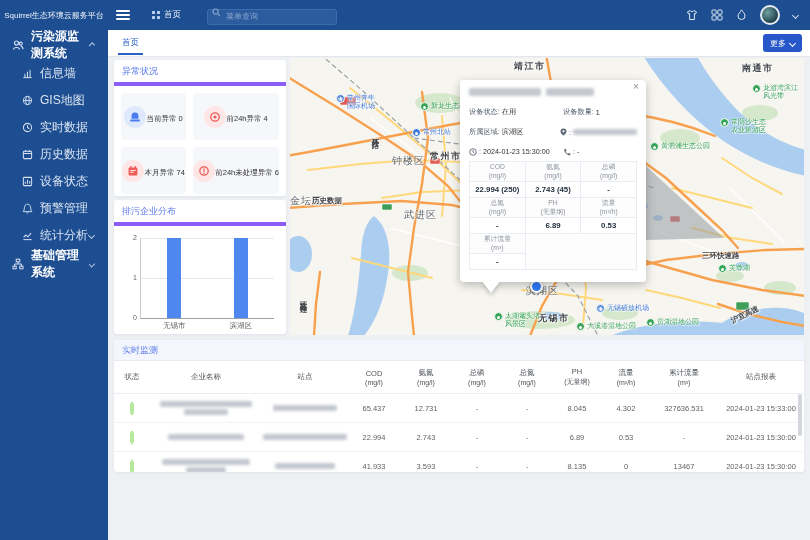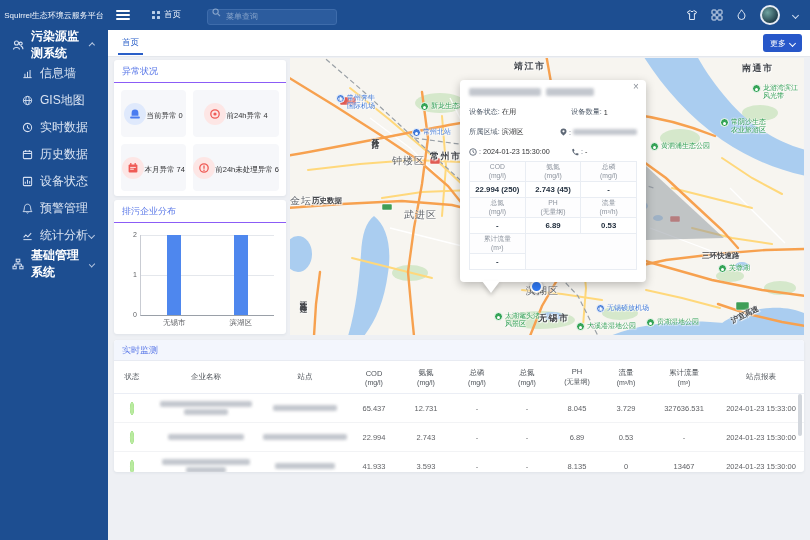--- a/index.html
+++ b/index.html
@@ -36,21 +36,21 @@
   .side-item .chev{margin-left:auto;margin-right:14px;color:#b9c9e2;}
   
   .tabbar{position:absolute;left:108px;top:30px;right:0;height:26px;background:#fff;border-bottom:1px solid #e4e7ec;z-index:20;}
   .tab{position:absolute;left:10px;top:0;height:25px;line-height:25px;padding:0 4px;font-size:8.5px;color:#2a5fc8;cursor:pointer;}
   .tab::after{content:"";position:absolute;left:0;right:0;bottom:0;height:2px;background:#2a5fc8;}
   .more-btn{position:absolute;right:8px;top:4px;height:18px;background:#2757c9;border-radius:3px;color:#fff;
             font-size:8px;display:flex;align-items:center;gap:4px;padding:0 7px;cursor:pointer;}
   
   .content{position:absolute;left:108px;top:56px;right:0;bottom:0;overflow:hidden;}
   .panel{position:absolute;background:#fff;border-radius:3px;box-shadow:0 1px 3px rgba(30,50,90,.07);}
-  .panel-h{height:22px;line-height:22px;padding:0 8px;font-size:9px;color:#5b79e8;border-bottom:1px solid #8b5cf6;}
+  .panel-h{height:22px;line-height:22px;padding:0 8px;font-size:9px;color:#5b79e8;border-bottom:4px solid #8b5cf6;}
   
   .panel-stats{left:6px;top:4px;width:172px;height:136px;}
   .stats-grid{display:grid;grid-template-columns:1fr 1fr;gap:7px;padding:7px;}
   .stat-card{background:#f6f7fa;border-radius:4px;height:47px;display:flex;
              align-items:center;justify-content:center;cursor:pointer;}
   .stat-ico{width:22px;height:22px;border-radius:50%;display:flex;align-items:center;justify-content:center;}
   .stat-ico.blue{background:#dfe9fc;color:#4a7bf0;}
   .stat-ico.red{background:#fde6e5;color:#ef5b56;}
   .stat-lbl{font-size:7.5px;color:#303133;margin-top:4px;white-space:nowrap;}
   
@@ -77,21 +77,21 @@
   .poi-b{background:#3f78d8;}
   .poi-dot{display:inline-block;width:3px;height:3px;border-radius:50%;background:#fff;margin-top:2.5px;}
   .dev-marker{position:absolute;left:240px;top:222px;width:9px;height:9px;border-radius:50%;background:#2f7af7;
               border:2px solid #fff;box-shadow:0 1px 3px rgba(0,0,0,.45);z-index:2;cursor:pointer;}
   
   .popup{position:absolute;left:170px;top:22px;width:186px;height:202px;background:#fff;border-radius:4px;
          box-shadow:0 3px 10px rgba(0,0,0,.25);z-index:3;padding:7px 9px;box-sizing:border-box;}
   .popup-close{position:absolute;right:4px;top:1px;width:12px;height:12px;color:#8a9099;font-size:10px;
                line-height:12px;text-align:center;cursor:pointer;}
   .popup-title{display:flex;gap:5px;align-items:center;height:10px;margin-bottom:4px;}
-  .pi-row{display:flex;margin-top:10px;gap:8px;}
+  .pi-row{display:flex;margin-top:10px;}
   .pi-cell{font-size:7.2px;color:#303133;display:flex;align-items:center;gap:2px;}
   .pi-cell.c1{width:56%;}
   .pi-l{color:#55606e;}
   .popup-table{width:100%;border-collapse:collapse;table-layout:fixed;margin-top:5px;}
   .popup-table td{border:1px solid #e9edf3;text-align:center;padding:1px 2px;}
   .popup-table .h td{font-size:6.8px;color:#8d949e;background:#fdfdfe;height:17px;line-height:1.25;}
   .popup-table .v td{font-size:7.8px;color:#23303f;font-weight:bold;height:13px;}
   .popup-beak{position:absolute;left:22px;bottom:-11px;width:0;height:0;border-left:9px solid transparent;
               border-right:9px solid transparent;border-top:12px solid #fff;
               filter:drop-shadow(0 3px 2px rgba(0,0,0,.18));}
@@ -633,21 +633,21 @@
                 <span class="blur blurline" style="width:44px;display:block;"></span>
               </td>
             <td>
                 <span class="blur blurline" style="width:64px;display:block;"></span>
               </td>
             <td>65.437</td>
             <td>12.731</td>
             <td>-</td>
             <td>-</td>
             <td>8.045</td>
-            <td>3.729</td>
+            <td>4.302</td>
             <td>327636.531</td>
             <td>2024-01-23 15:33:00</td>
           </tr>
           <tr>
             <td><span class="dot"></span></td>
             <td>
                 <span class="blur blurline" style="width:76px;display:block;"></span>
               </td>
             <td>
                 <span class="blur blurline" style="width:84px;display:block;"></span>

